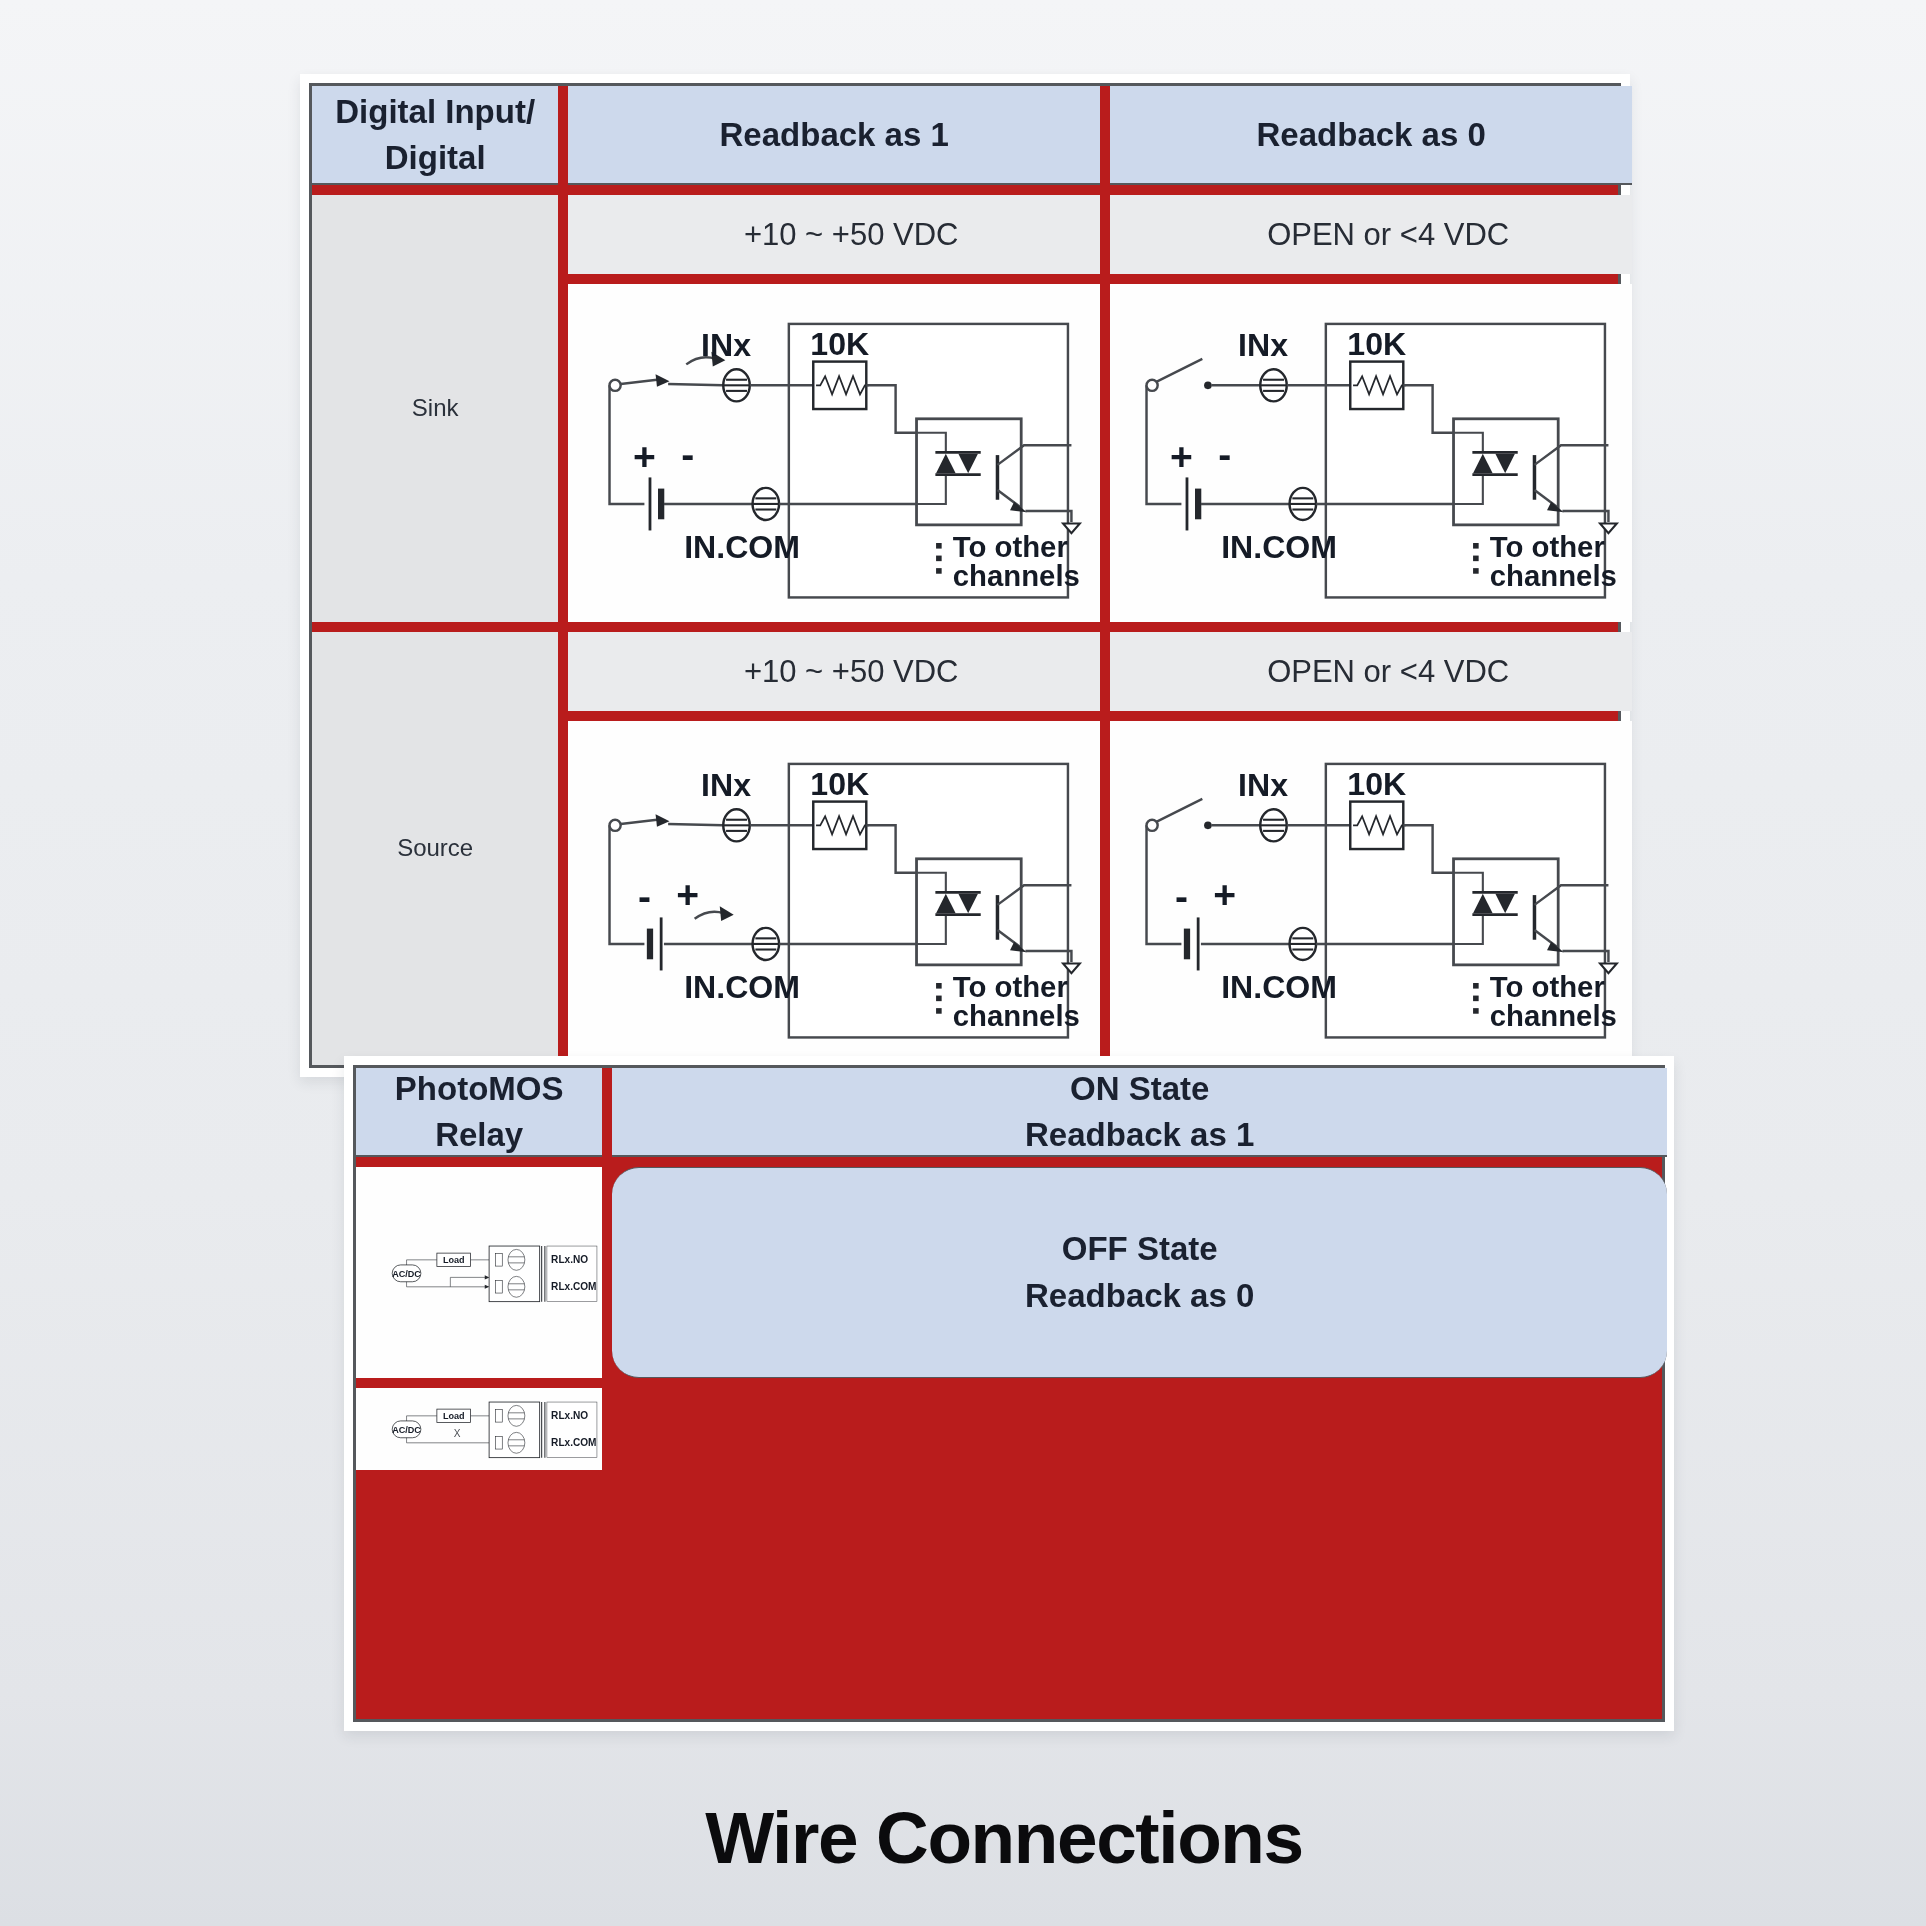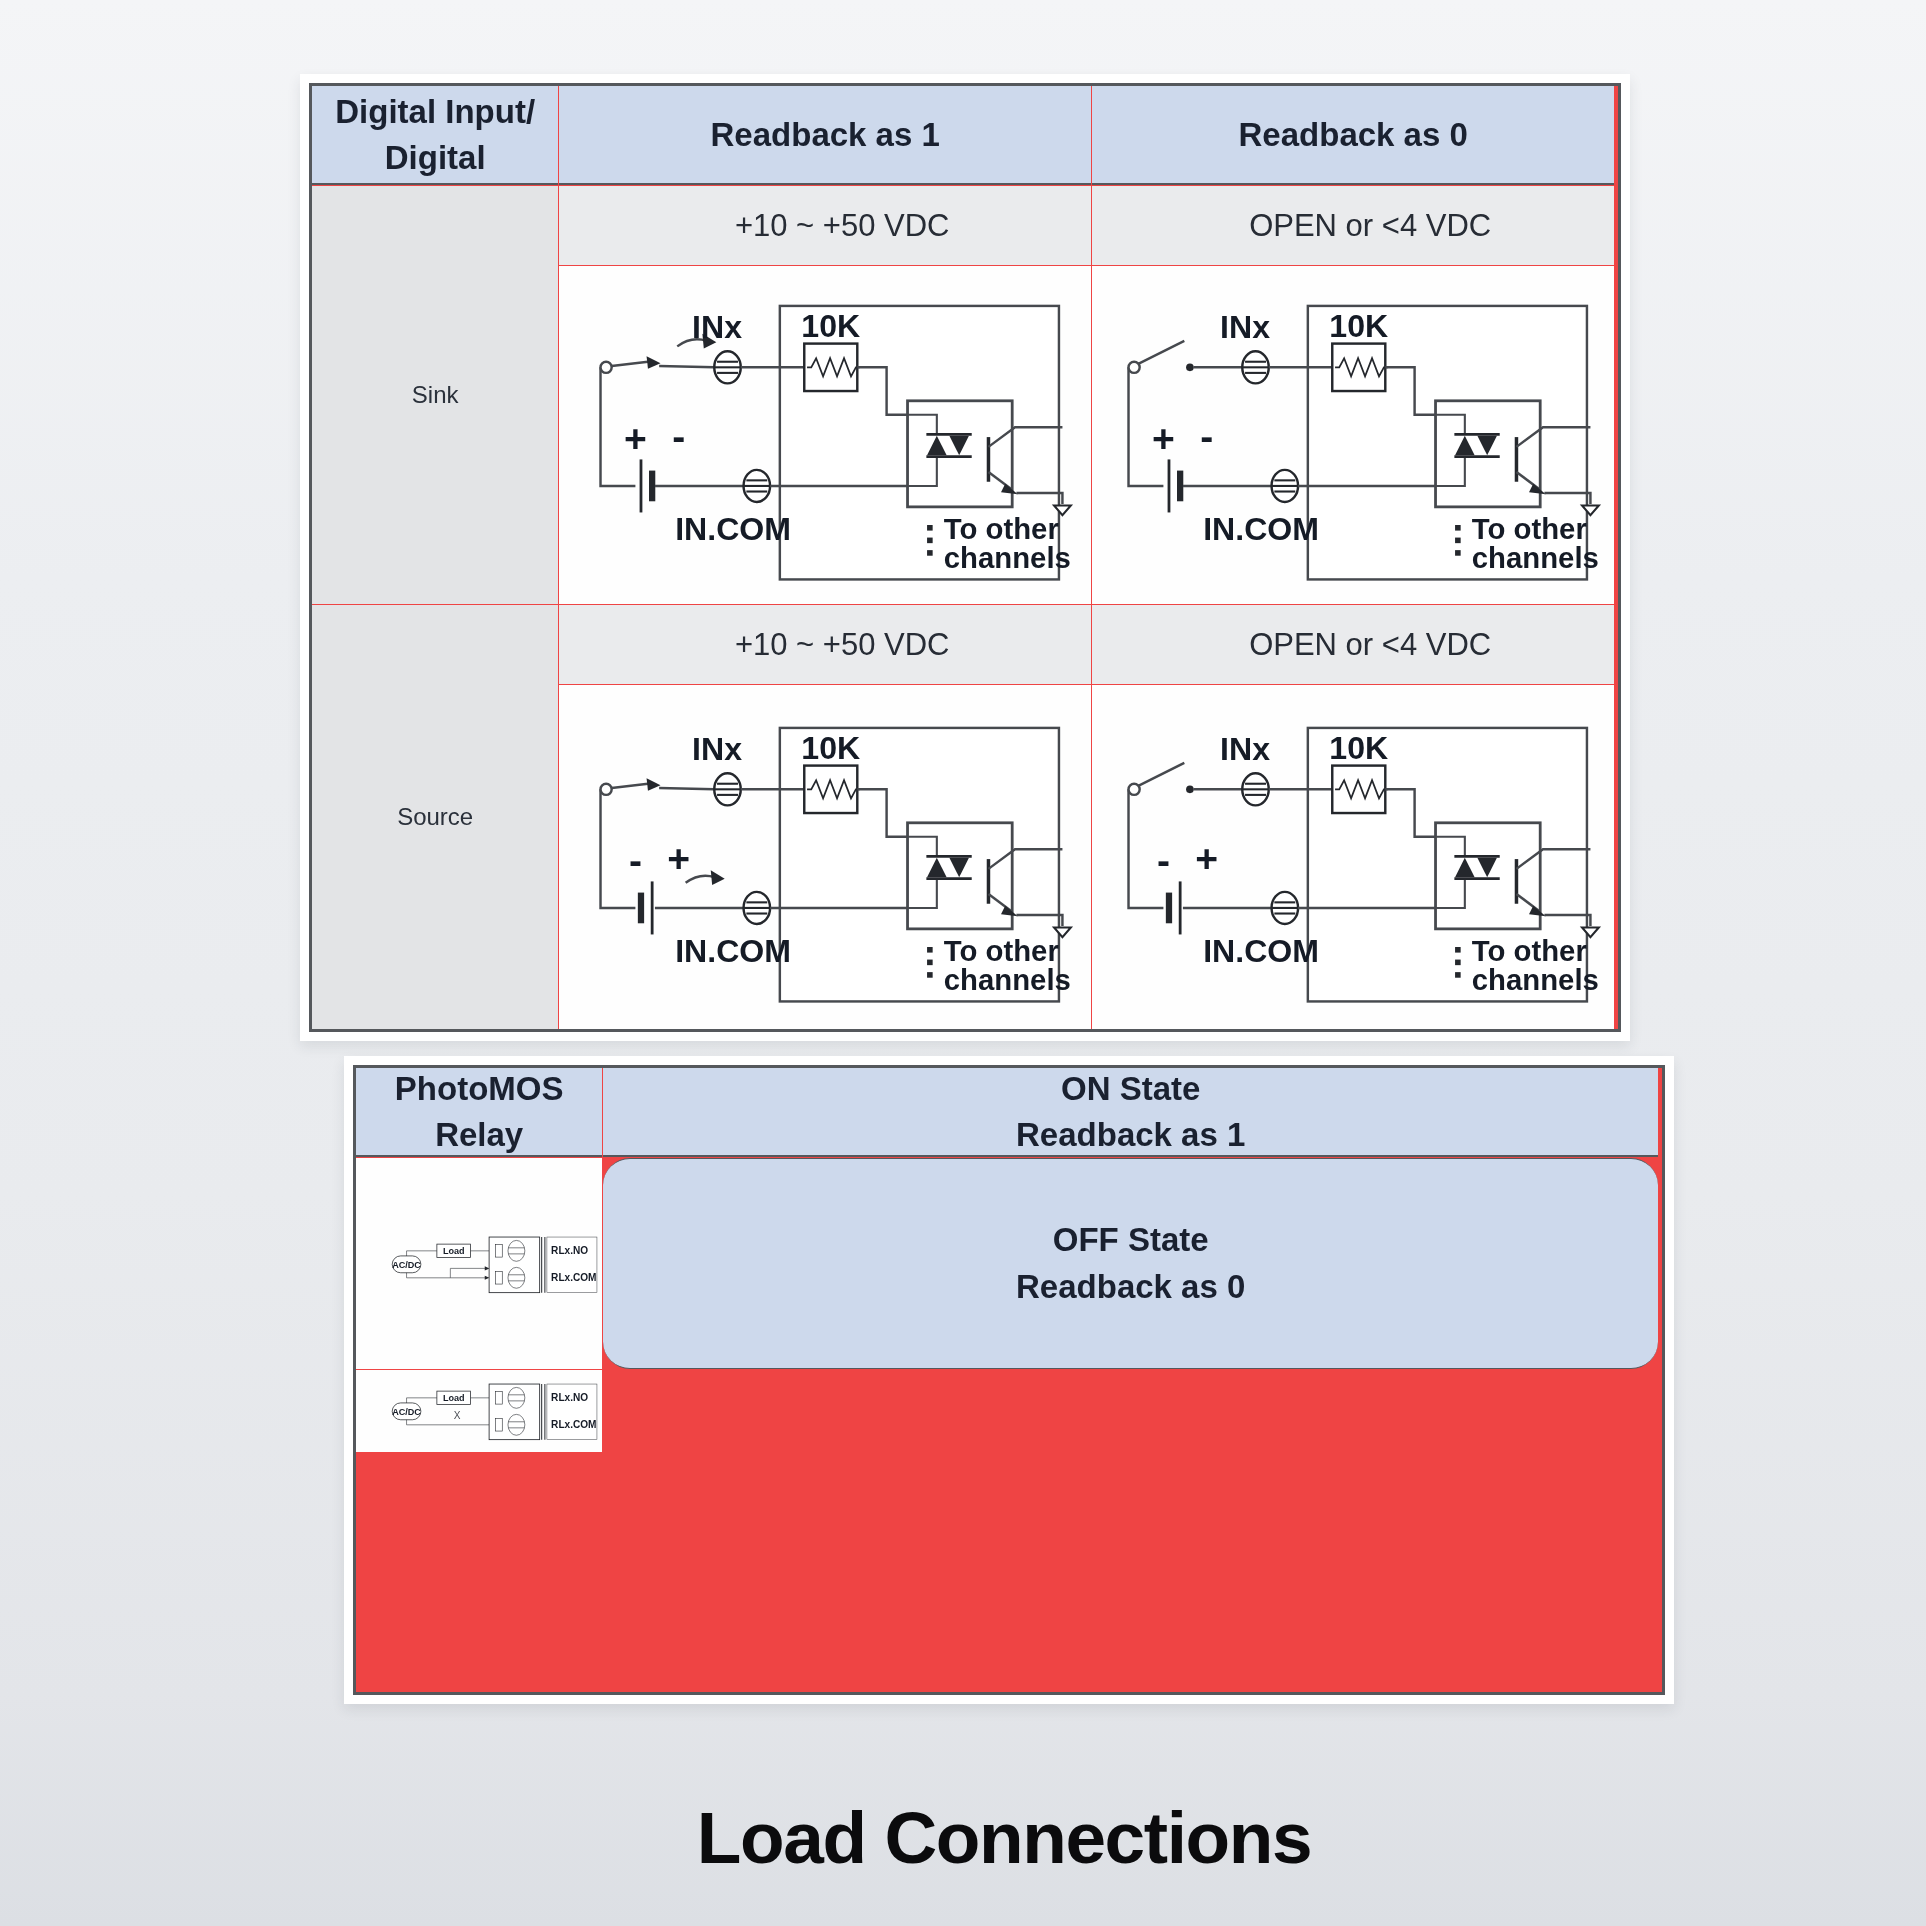--- a/index.html
+++ b/index.html
@@ -10,21 +10,21 @@
     -webkit-font-smoothing:antialiased;
   }
   .card{
     position:absolute;left:300px;width:1330px;background:#ffffff;
     padding:9.2px;box-sizing:border-box;
     box-shadow:0 5.7px 12.7px rgba(40,45,55,0.10);
   }
   #card-di{top:74px;}
   #card-relay{top:1056px;margin-left:44px;}
   .tbl{
-    display:grid;gap:1px;background:#ef4444;border:3.5px solid #55585c;
+    display:grid;gap:10px;background:#b91c1c;border:3.5px solid #55585c;
   }
   #tbl-di{grid-template-columns:246px 532px 522px;grid-template-rows:99px 79px 338px 79px 344px;}
   #tbl-relay{grid-template-columns:246px 1055px;grid-template-rows:89px 211px 82px 239px;}
   .cell{display:flex;align-items:center;justify-content:center;text-align:center;box-sizing:border-box;}
   .hdr{
     background:#cdd9ec;color:#1a2130;font-weight:bold;font-size:33px;line-height:1.38;
     border-bottom:2.8px solid #55585c;
   }
   .rowlabel{background:#e3e4e6;color:#2b313b;font-size:24px;line-height:1.45;}
   .cond{background:#eaebed;color:#272c35;font-size:31px;padding-left:34px;}
@@ -346,15 +346,15 @@
           <rect x="1133" y="40" width="297" height="330" fill="#fff" stroke="#3a3d42" stroke-width="3"></rect>
           <text x="1158" y="142" font-size="60" text-anchor="start" font-family="Liberation Sans, DejaVu Sans, sans-serif" font-weight="bold" fill="#151b26">RLx.NO</text>
           <text x="1158" y="302" font-size="60" text-anchor="start" font-family="Liberation Sans, DejaVu Sans, sans-serif" font-weight="bold" fill="#151b26">RLx.COM</text>
         </svg>
       </div>
 
   </div>
 </div>
 
 <div id="title-band">
-  <span id="page-title">Load Connections</span>
+  <span id="page-title">Wire Connections</span>
 </div>
 
 
 </body></html>

